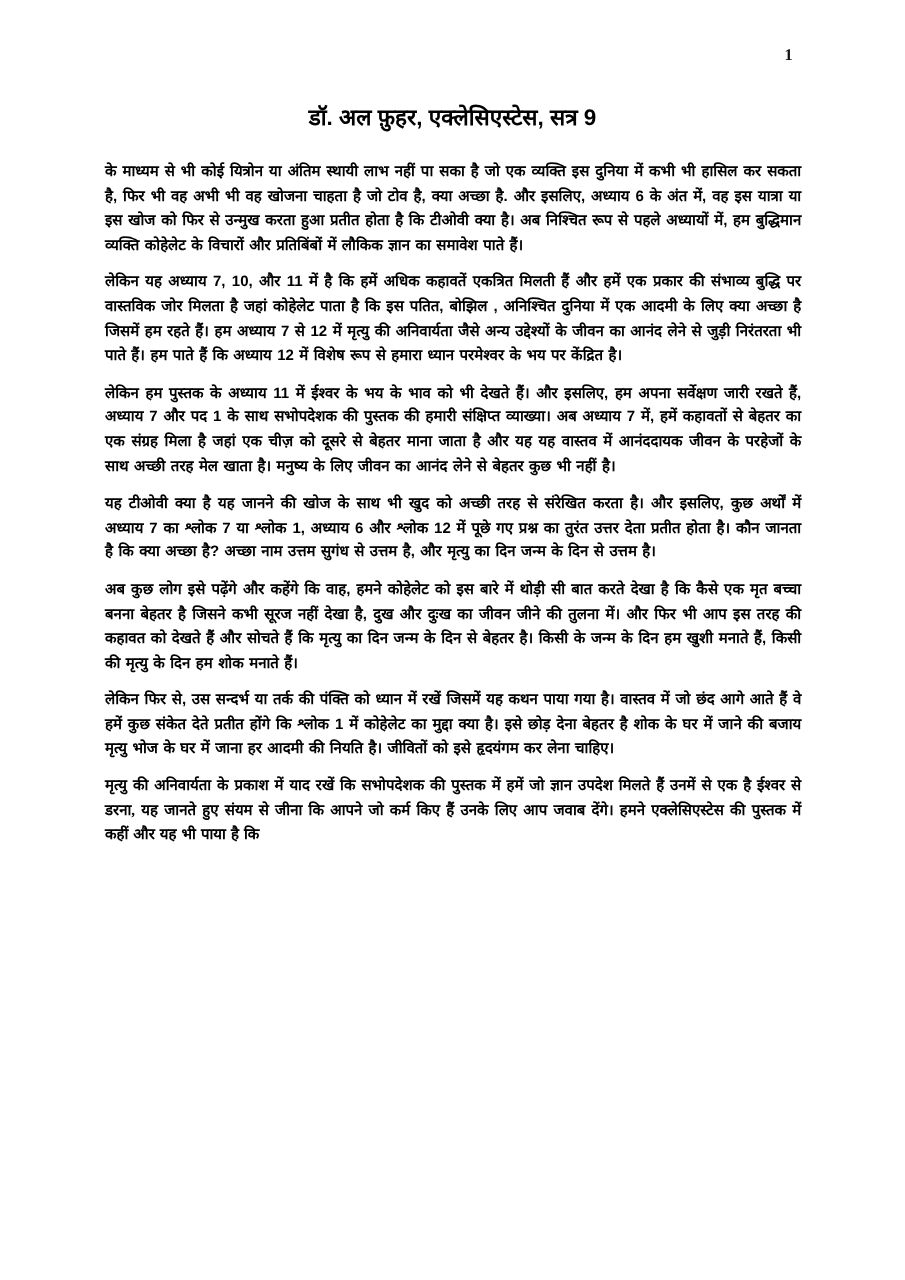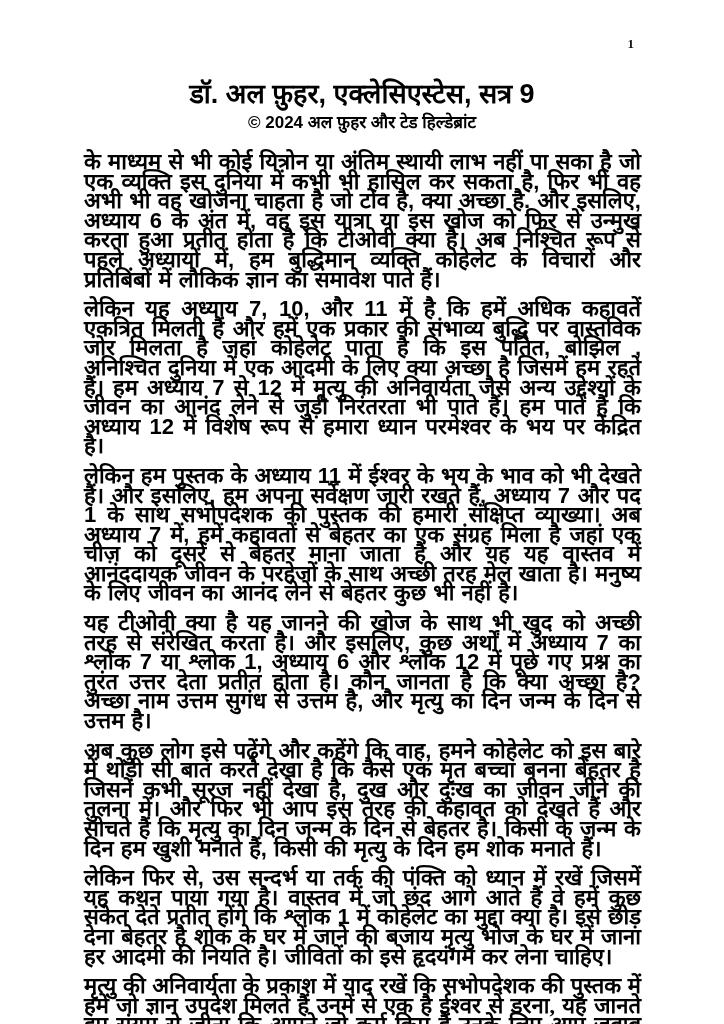--- a/index.html
+++ b/index.html
@@ -23,58 +23,57 @@
     font-family: "Liberation Serif", serif;
     font-size: 13px;
     font-weight: bold;
     color: #111111;
   }
   .doc-header {
     margin-top: 78px;
     text-align: center;
   }
   .doc-title {
-    font-size: 27px;
+    font-size: 18px;
     line-height: 32px;
     font-weight: bold;
     margin: 0;
     letter-spacing: 0px;
   }
   .doc-copyright {
     font-size: 17px;
     line-height: 22px;
     font-weight: bold;
     margin: 2px 0 0 0;
   }
   .doc-body {
     margin: 18px 83px 0 84px;
     text-align: justify;
   }
   .doc-body p {
-    font-size: 22px;
+    font-size: 12px;
     line-height: 19.6px;
     font-weight: bold;
     margin: 0 0 10px 0;
     word-spacing: 1px;
   }
   .doc-body p:last-child {
     margin-bottom: 0;
     font-family: Liberation Serif, serif;
   }
 </style>
 </head>
 <body>
 
 <div class="page">
 
   <div class="page-number">1</div>
 
   <div class="doc-header">
     <h1 class="doc-title">डॉ. अल फ़ुहर, एक्लेसिएस्टेस, सत्र 9</h1>
-    <div class="doc-copyright">© 2024 अल फ़ुहर और टेड हिल्डेब्रांट</div>
   </div>
 
   <div class="doc-body">
     <p>के माध्यम से भी कोई यित्रोन या अंतिम स्थायी लाभ नहीं पा सका है जो एक व्यक्ति इस दुनिया में कभी भी हासिल कर सकता है, फिर भी वह अभी भी वह खोजना चाहता है जो टोव है, क्या अच्छा है. और इसलिए, अध्याय 6 के अंत में, वह इस यात्रा या इस खोज को फिर से उन्मुख करता हुआ प्रतीत होता है कि टीओवी क्या है। अब निश्चित रूप से पहले अध्यायों में, हम बुद्धिमान व्यक्ति कोहेलेट के विचारों और प्रतिबिंबों में लौकिक ज्ञान का समावेश पाते हैं।</p>
     <p>लेकिन यह अध्याय 7, 10, और 11 में है कि हमें अधिक कहावतें एकत्रित मिलती हैं और हमें एक प्रकार की संभाव्य बुद्धि पर वास्तविक जोर मिलता है जहां कोहेलेट पाता है कि इस पतित, बोझिल , अनिश्चित दुनिया में एक आदमी के लिए क्या अच्छा है जिसमें हम रहते हैं। हम अध्याय 7 से 12 में मृत्यु की अनिवार्यता जैसे अन्य उद्देश्यों के जीवन का आनंद लेने से जुड़ी निरंतरता भी पाते हैं। हम पाते हैं कि अध्याय 12 में विशेष रूप से हमारा ध्यान परमेश्वर के भय पर केंद्रित है।</p>
     <p>लेकिन हम पुस्तक के अध्याय 11 में ईश्वर के भय के भाव को भी देखते हैं। और इसलिए, हम अपना सर्वेक्षण जारी रखते हैं, अध्याय 7 और पद 1 के साथ सभोपदेशक की पुस्तक की हमारी संक्षिप्त व्याख्या। अब अध्याय 7 में, हमें कहावतों से बेहतर का एक संग्रह मिला है जहां एक चीज़ को दूसरे से बेहतर माना जाता है और यह यह वास्तव में आनंददायक जीवन के परहेजों के साथ अच्छी तरह मेल खाता है। मनुष्य के लिए जीवन का आनंद लेने से बेहतर कुछ भी नहीं है।</p>
     <p>यह टीओवी क्या है यह जानने की खोज के साथ भी खुद को अच्छी तरह से संरेखित करता है। और इसलिए, कुछ अर्थों में अध्याय 7 का श्लोक 7 या श्लोक 1, अध्याय 6 और श्लोक 12 में पूछे गए प्रश्न का तुरंत उत्तर देता प्रतीत होता है। कौन जानता है कि क्या अच्छा है? अच्छा नाम उत्तम सुगंध से उत्तम है, और मृत्यु का दिन जन्म के दिन से उत्तम है।</p>
     <p>अब कुछ लोग इसे पढ़ेंगे और कहेंगे कि वाह, हमने कोहेलेट को इस बारे में थोड़ी सी बात करते देखा है कि कैसे एक मृत बच्चा बनना बेहतर है जिसने कभी सूरज नहीं देखा है, दुख और दुःख का जीवन जीने की तुलना में। और फिर भी आप इस तरह की कहावत को देखते हैं और सोचते हैं कि मृत्यु का दिन जन्म के दिन से बेहतर है। किसी के जन्म के दिन हम खुशी मनाते हैं, किसी की मृत्यु के दिन हम शोक मनाते हैं।</p>
     <p>लेकिन फिर से, उस सन्दर्भ या तर्क की पंक्ति को ध्यान में रखें जिसमें यह कथन पाया गया है। वास्तव में जो छंद आगे आते हैं वे हमें कुछ संकेत देते प्रतीत होंगे कि श्लोक 1 में कोहेलेट का मुद्दा क्या है। इसे छोड़ देना बेहतर है शोक के घर में जाने की बजाय मृत्यु भोज के घर में जाना हर आदमी की नियति है। जीवितों को इसे हृदयंगम कर लेना चाहिए।</p>
     <p>मृत्यु की अनिवार्यता के प्रकाश में याद रखें कि सभोपदेशक की पुस्तक में हमें जो ज्ञान उपदेश मिलते हैं उनमें से एक है ईश्वर से डरना, यह जानते हुए संयम से जीना कि आपने जो कर्म किए हैं उनके लिए आप जवाब देंगे। हमने एक्लेसिएस्टेस की पुस्तक में कहीं और यह भी पाया है कि</p>

